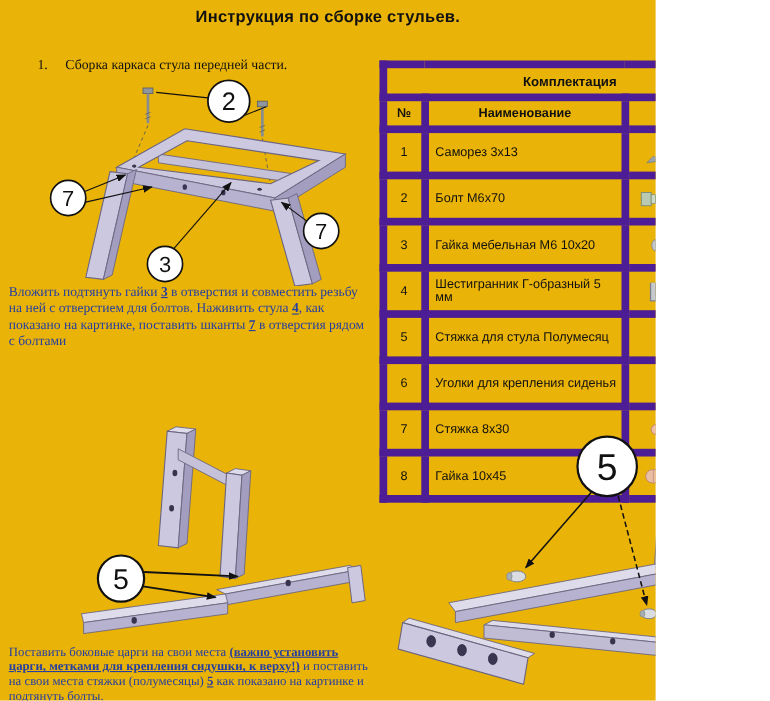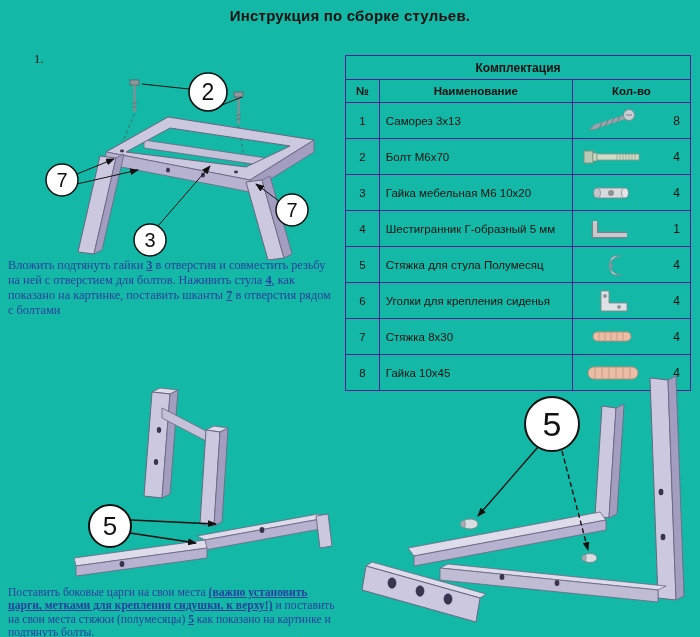--- a/index.html
+++ b/index.html
@@ -1,17 +1,17 @@
 <!DOCTYPE html>
 <html><head>
 <meta charset="utf-8">
 <style>
   html, body { margin:0; padding:0; background:#ffffff; }
   .page {
-    position:relative; width:700px; height:637px; background:#14b8a6;
+    position:relative; width:596px; height:637px; background:#eab308;
     overflow:hidden; font-family:"Liberation Sans", sans-serif; color:#111;
   }
   .doc-title {
     position:absolute; top:7px; left:0; right:0; text-align:center;
     font-size:15px; font-weight:bold; letter-spacing:.2px;
   }
   .step-head {
     position:absolute; left:34px; top:52px; width:300px;
     font-family:"Liberation Serif", serif; font-size:12.5px; display:flex; gap:16px;
   }
@@ -26,41 +26,42 @@
   }
   #note1 { left:8px; top:258px; width:328px; }
   #note2 { left:8px; top:586px; width:330px; font-size:11.6px; line-height:1.16; }
   .em { font-weight:bold; text-decoration:underline; }
 
   table.parts {
     position:absolute; left:345px; top:55px; width:346px;
     border-collapse:collapse; font-size:11.5px;
   }
   table.parts th, table.parts td {
-    border:1px solid #4c1d95; padding:2px 4px; height:18px;
+    border:7px solid #4c1d95; padding:2px 4px; height:18px;
   }
   table.parts .tbl-title { text-align:center; font-weight:bold; font-size:12px; height:19px; }
   table.parts th { font-weight:bold; text-align:center; }
   table.parts td.c-num { width:26px; text-align:center; }
   table.parts td.c-name { width:192px; text-align:left; padding-left:6px; }
   table.parts td.c-qty { width:112px; }
   table.parts tbody td { height:31px; }
   .qtycell { display:flex; align-items:center; justify-content:space-between; padding:0 6px 0 4px; }
   .qtycell .qty { font-size:12px; }
   .callout-text { font-family:"Liberation Sans", sans-serif; fill:#111; }
 </style>
 </head>
 <body>
 
 <div class="page">
 
   <div class="doc-title">Инструкция по сборке стульев.</div>
 
   <div class="step-head">
     <span>1.</span>
+    <span>Сборка каркаса стула передней части.</span>
   </div>
 
   <svg id="diag1" class="diag" width="318" height="196" viewBox="0 0 318 196">
     <defs>
       <marker id="ar1" markerWidth="9" markerHeight="7" refX="8" refY="3.5" orient="auto" markerUnits="userSpaceOnUse">
         <path d="M0,0 L9,3.5 L0,7 Z" fill="#111"></path>
       </marker>
     </defs>
 
     <g>

